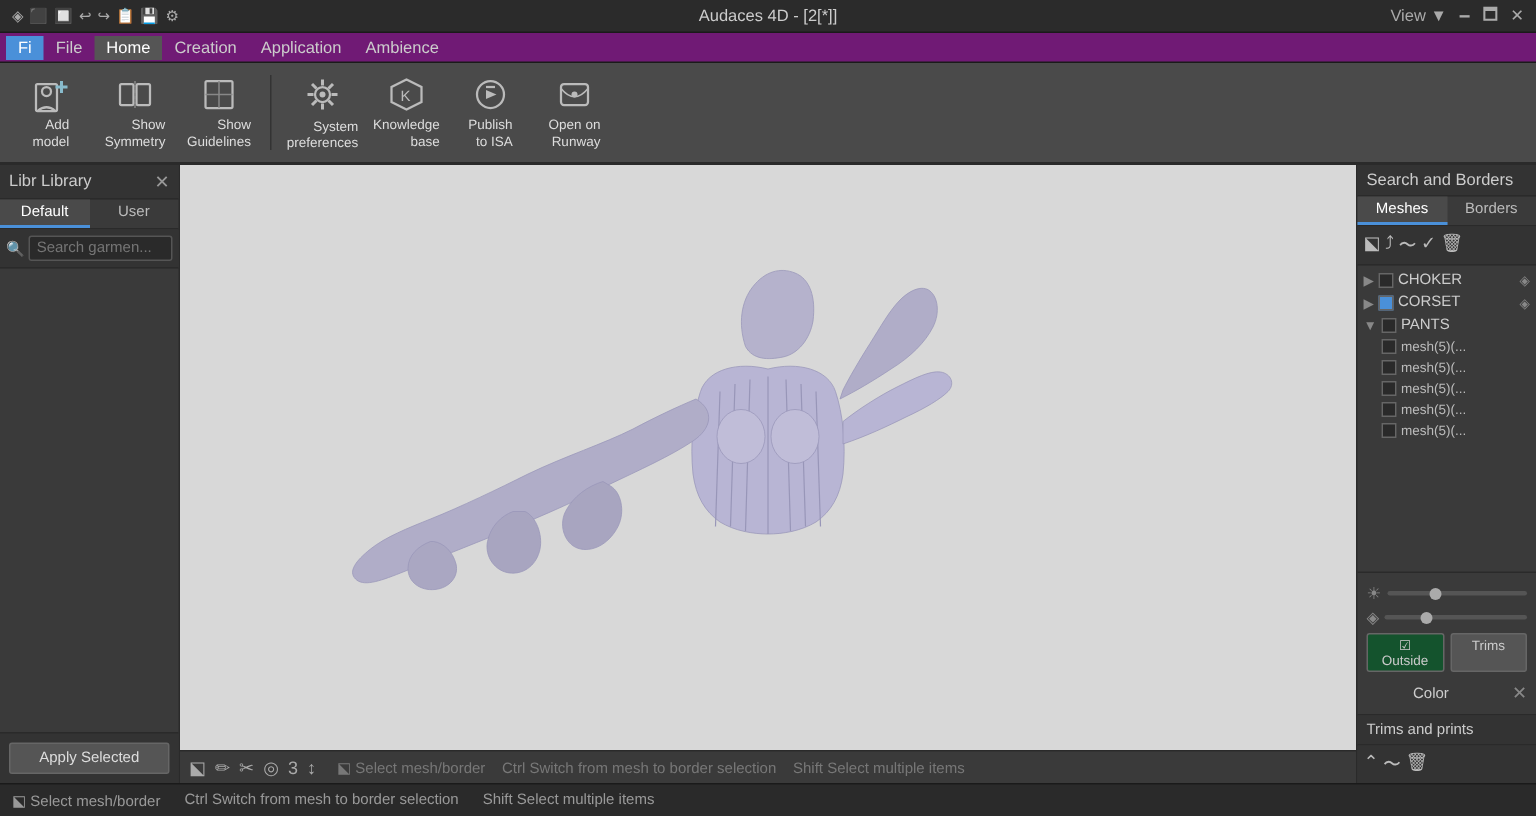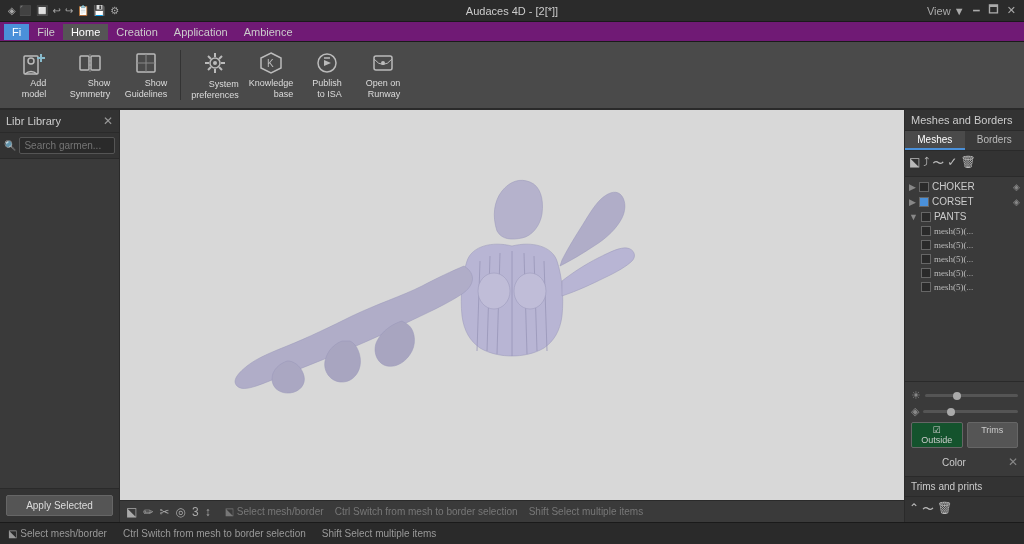--- a/index.html
+++ b/index.html
@@ -118,21 +118,21 @@
     }
     .mesh-group .arrow { color: #888; font-size: 9px; }
     .mesh-group .checkbox {
       width: 10px; height: 10px; border: 1px solid #666;
       background: #2a2a2a; flex-shrink: 0;
     }
     .mesh-group .checkbox.checked { background: #4a90d9; }
     .mesh-group .label { font-size: 10px; color: #ccc; }
     .mesh-item {
       display: flex; align-items: flex-start; padding: 2px 4px 2px 16px;
-      cursor: pointer; gap: 3px; font-family: Liberation Serif, serif;
+      cursor: pointer; gap: 3px;
     }
     .mesh-item .checkbox {
       width: 10px; height: 10px; border: 1px solid #666;
       background: #2a2a2a; flex-shrink: 0;
     }
     .mesh-item .label { font-size: 9px; color: #bbb; white-space: nowrap; overflow: hidden; }
 
     
     #properties { border-top: 1px solid #2a2a2a; }
     .prop-section-header {
@@ -288,20 +288,24 @@
   </div>
 </div>
 
 <div id="main">
 
   <div id="sidebar">
     <div id="sidebar-header">
       <span>Libr Library</span>
       <span class="close-btn">✕</span>
     </div>
+    <div id="sidebar-tabs">
+      <span class="active">Default</span>
+      <span>User</span>
+    </div>
     <div id="sidebar-search">
       <span style="color:#888;font-size:10px;">🔍</span>
       <input type="text" style="width: 80px;" placeholder="Search garmen...">
     </div>
     <div id="sidebar-content"></div>
     <div id="sidebar-footer">
       <button>Apply Selected</button>
     </div>
   </div>
 
@@ -345,21 +349,21 @@
       <span class="viewport-tool-icon">✂</span>
       <span class="viewport-tool-icon">◎</span>
       <span class="viewport-tool-icon">3</span>
       <span class="viewport-tool-icon">↕</span>
       <span style="margin-left:8px;font-size:10px;color:#777;">⬕ Select mesh/border &nbsp;&nbsp; Ctrl Switch from mesh to border selection &nbsp;&nbsp; Shift Select multiple items</span>
     </div>
   </div>
 
   <div id="right-panel">
     <div id="meshes-header">
-      <span>Meshes and Borders</span>
+      <span>Search and Borders</span>
     </div>
     <div id="mesh-tabs">
       <span class="active">Meshes</span>
       <span>Borders</span>
     </div>
     <div id="mesh-toolbar">
       <span class="mesh-tool">⬕</span>
       <span class="mesh-tool">⤴</span>
       <span class="mesh-tool">〜</span>
       <span class="mesh-tool">✓</span>

